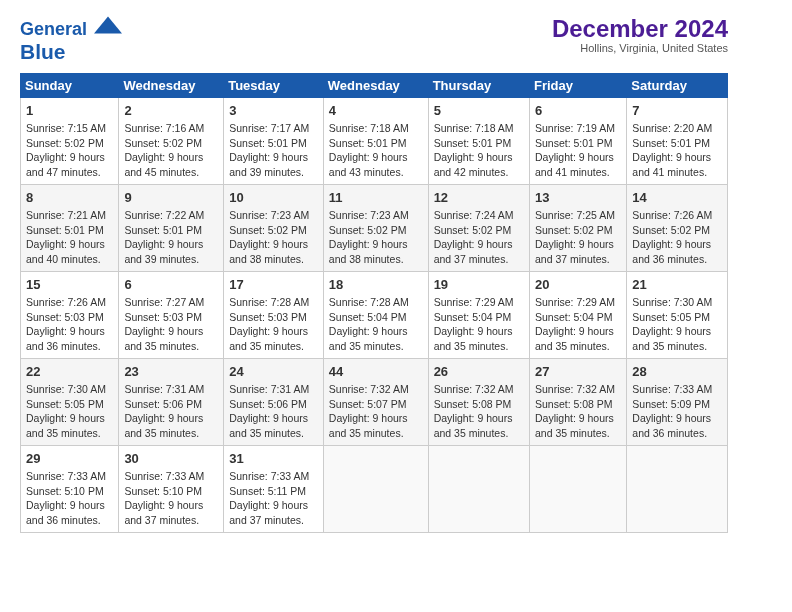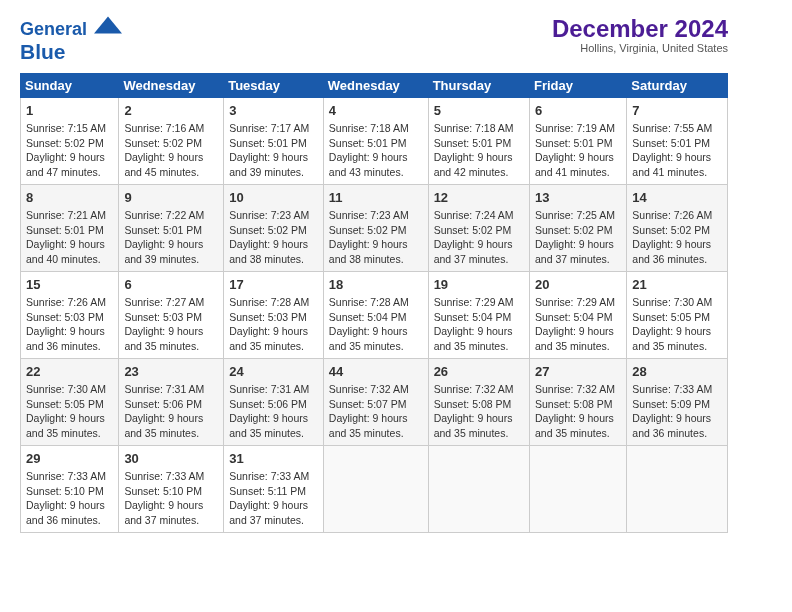--- a/index.html
+++ b/index.html
@@ -158,21 +158,21 @@
         <span>Daylight: 9 hours and 42 minutes.</span>
       </td>
           <td>
         <span class="day-number">6</span>
         <span>Sunrise: 7:19 AM</span><br>
         <span>Sunset: 5:01 PM</span><br>
         <span>Daylight: 9 hours and 41 minutes.</span>
       </td>
           <td>
         <span class="day-number">7</span>
-        <span>Sunrise: 7:55 AM</span><br>
+        <span>Sunrise: 2:20 AM</span><br>
         <span>Sunset: 5:01 PM</span><br>
         <span>Daylight: 9 hours and 41 minutes.</span>
       </td>
         </tr>
         <tr>
           <td>
         <span class="day-number">8</span>
         <span>Sunrise: 7:21 AM</span><br>
         <span>Sunset: 5:01 PM</span><br>
         <span>Daylight: 9 hours and 40 minutes.</span>

